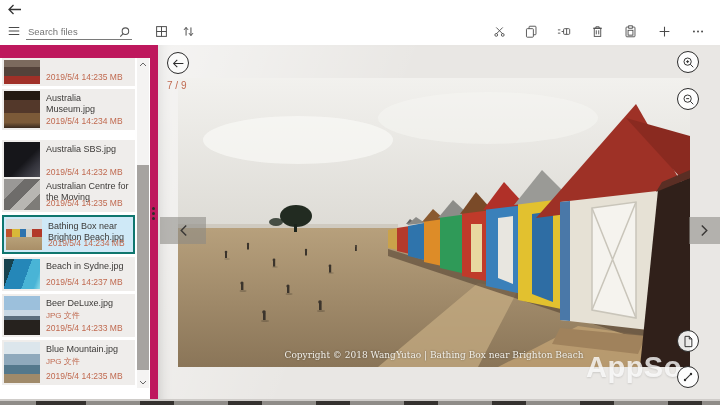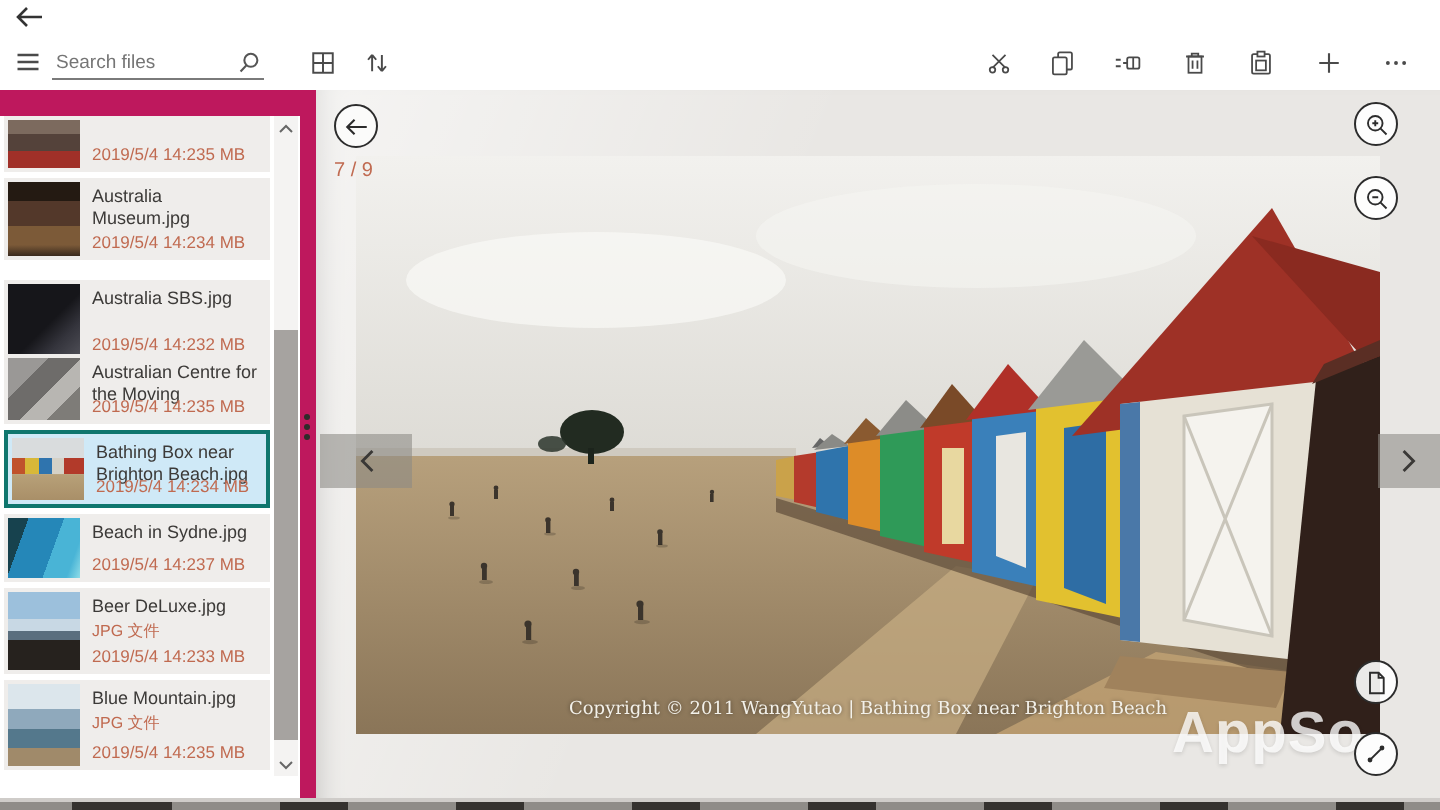--- a/index.html
+++ b/index.html
@@ -318,21 +318,21 @@
         <g fill="#000" opacity=".18">
           <ellipse cx="49" cy="181" rx="3" ry=".8"></ellipse>
             <ellipse cx="97" cy="189" rx="3" ry=".8"></ellipse>
           <ellipse cx="153" cy="195" rx="3" ry=".8"></ellipse>
             <ellipse cx="65" cy="213" rx="3.5" ry="1"></ellipse>
           <ellipse cx="111" cy="216" rx="3.5" ry="1"></ellipse>
             <ellipse cx="143" cy="233" rx="4" ry="1.1"></ellipse>
           <ellipse cx="87" cy="243" rx="4" ry="1.1"></ellipse>
         </g>
       </svg>
-      <div class="caption">Copyright © 2011 WangYutao | Bathing Box near Brighton Beach</div>
+      <div class="caption">Copyright © 2018 WangYutao | Bathing Box near Brighton Beach</div>
     </div>
 
     <div class="watermark">AppSo</div>
 
     <span class="circle-btn" style="left:9px;top:7px;background:rgba(255,255,255,.65)">
       <svg width="13" height="11" viewBox="0 0 16 13" fill="none" stroke="currentColor" stroke-width="1.3">
           <path d="M14,6.5 H2 M6.5,2 L2,6.5 L6.5,11"></path>
         </svg>
     </span>
     <span class="counter">7 / 9</span>

